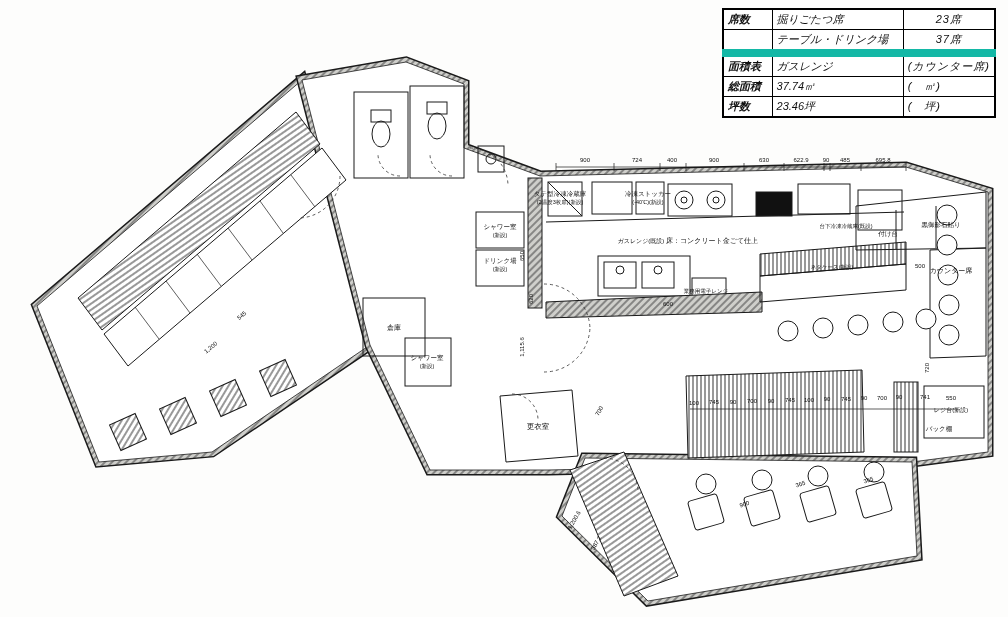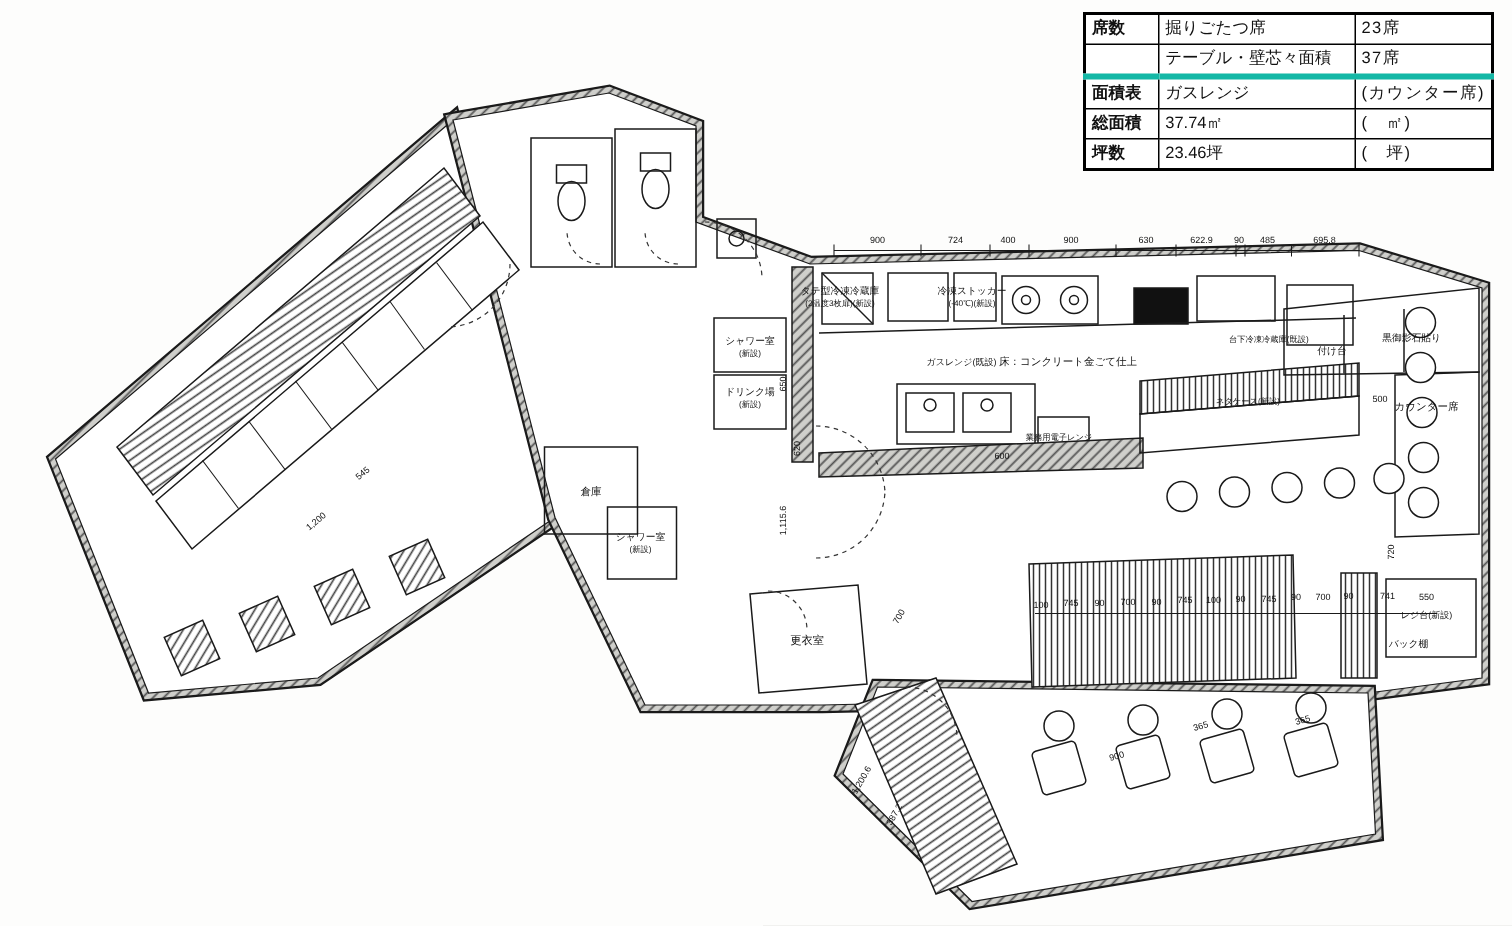--- a/index.html
+++ b/index.html
@@ -9,25 +9,25 @@
   svg text{fill:#111;}
   .ln{stroke:#1a1a1a;stroke-width:1;}
   .thin{stroke:#1a1a1a;stroke-width:.7;fill:none;}
   .wedge{fill:none;stroke:#1a1a1a;stroke-width:11;stroke-linejoin:miter;}
   .wpat{fill:none;stroke:url(#wall);stroke-width:8;}
   .wfill{fill:#fff;stroke:#1a1a1a;stroke-width:.8;}
   .door{fill:none;stroke:#333;stroke-width:.8;stroke-dasharray:3,3;}
   
   #info-table{position:absolute;left:722px;top:8px;width:274px;border-collapse:collapse;
               border:2px solid #000;font-size:11px;line-height:1.1;background:#fff;}
-  #info-table td{border:1px solid #000;padding:1px 4px;height:17px;white-space:nowrap;overflow:hidden;}
+  #info-table td{border:1px solid #000;padding:1px 4px;height:17px;white-space:nowrap;overflow:hidden;font-style:italic;}
   #info-table td.h{font-weight:700;width:56px;}
   #info-table td.mid{width:148px;}
-  #info-table td.val{width:60px;text-align:left;letter-spacing:1px;}
-  #info-table tr.area-top td{border-top:4px solid #14b8a6;}
+  #info-table td.val{width:60px;text-align:center;letter-spacing:1px;}
+  #info-table tr.area-top td{border-top:8px solid #14b8a6;}
 </style>
 </head>
 <body>
 <div id="page">
 
 <svg id="plan-svg" width="1008" height="617" viewBox="0 0 1008 617">
   <defs>
     <pattern id="wall" width="5" height="5" patternUnits="userSpaceOnUse" patternTransform="rotate(45)">
       <rect width="5" height="5" fill="#cfcfcb"></rect>
       <line x1="1" y1="0" x2="1" y2="5" stroke="#555" stroke-width="1.2"></line>
@@ -249,21 +249,21 @@
 
 <table id="info-table">
   <tbody>
         <tr>
     <td class="h">席数</td>
     <td class="mid">掘りごたつ席</td>
     <td class="val">23席</td>
   </tr>
   <tr>
     <td class="h"></td>
-    <td class="mid">テーブル・壁芯々面積</td>
+    <td class="mid">テーブル・ドリンク場</td>
     <td class="val">37席</td>
   </tr>
   <tr class="area-top">
     <td class="h">面積表</td>
     <td class="mid">ガスレンジ</td>
     <td class="val" style="text-align:left">(カウンター席)</td>
   </tr>
   <tr>
     <td class="h">総面積</td>
     <td class="mid">37.74㎡</td>

